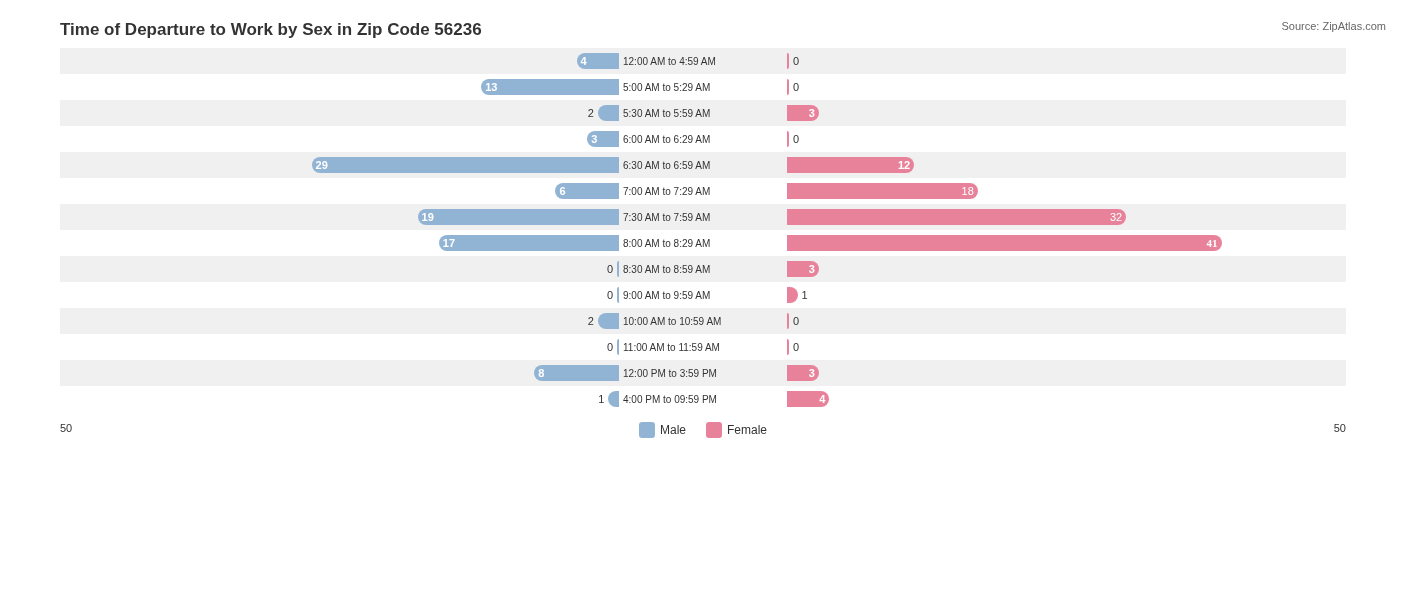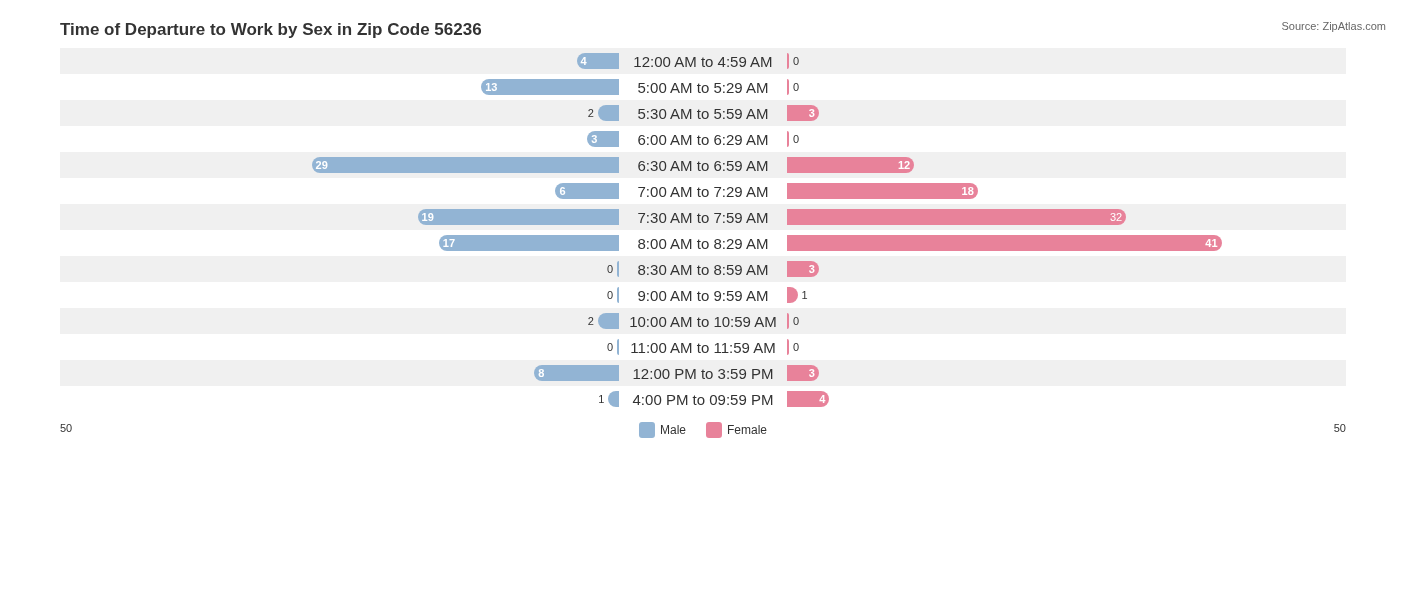--- a/index.html
+++ b/index.html
@@ -113,22 +113,21 @@
       display: flex;
       align-items: center;
       justify-content: flex-start;
       height: 100%;
       flex: 1;
       position: relative;
     }
     .center-label-col {
       width: 160px;
       flex-shrink: 0;
-      text-align: center;
-      font-size: 15px;
+      font-size: 10px;
       color: #333;
       white-space: nowrap;
       z-index: 2;
     }
     .legend {
       position: absolute;
       bottom: 4px;
       left: 50%;
       transform: translateX(-50%);
       display: flex;
@@ -272,21 +271,21 @@
           <span class="value-left"></span>
           <div class="male-bar" style="width:63.599999999999994px; position:relative;">
             <span style="position:absolute;left:4px;top:50%;transform:translateY(-50%);font-size:11px;color:#fff;font-weight:bold;">6</span>
           </div>
         </div>
       </div>
       <div class="center-label-col">7:00 AM to 7:29 AM</div>
       <div class="right-side">
         <div class="bar-wrapper-right">
           <div class="female-bar" style="width:190.79999999999998px; position:relative;">
-            <span style="position:absolute;right:4px;top:50%;transform:translateY(-50%);font-size:11px;color:#fff;font-weight:bold;">18</span>
+            <span style="position:absolute;right:4px;top:50%;transform:translateY(-50%);font-size:11px;color:#fff;font-weight:normal;">18</span>
           </div>
           <span class="value-right"></span>
         </div>
       </div>
     </div>
         <div class="row">
       <div class="left-side">
         <div class="bar-wrapper-left">
           <span class="value-left"></span>
           <div class="male-bar" style="width:201.4px; position:relative;margin-left:44px;">
@@ -310,21 +309,21 @@
           <span class="value-left"></span>
           <div class="male-bar" style="width:180.20000000000002px; position:relative;">
             <span style="position:absolute;left:4px;top:50%;transform:translateY(-50%);font-size:11px;color:#fff;font-weight:bold;">17</span>
           </div>
         </div>
       </div>
       <div class="center-label-col">8:00 AM to 8:29 AM</div>
       <div class="right-side">
         <div class="bar-wrapper-right">
           <div class="female-bar" style="width:434.59999999999997px; position:relative;">
-            <span style="position:absolute;right:4px;top:50%;transform:translateY(-50%);font-size:11px;color:#fff;font-weight:bold;">41</span>
+            <span style="position:absolute;right:4px;top:50%;transform:translateY(-50%);font-size:11px;color:#fff;font-weight:bold;font-family:Liberation Serif, serif;">41</span>
           </div>
           <span class="value-right"></span>
         </div>
       </div>
     </div>
         <div class="row">
       <div class="left-side">
         <div class="bar-wrapper-left">
           <span class="value-left">0</span>
           <div class="male-bar" style="width:0px; position:relative;">

